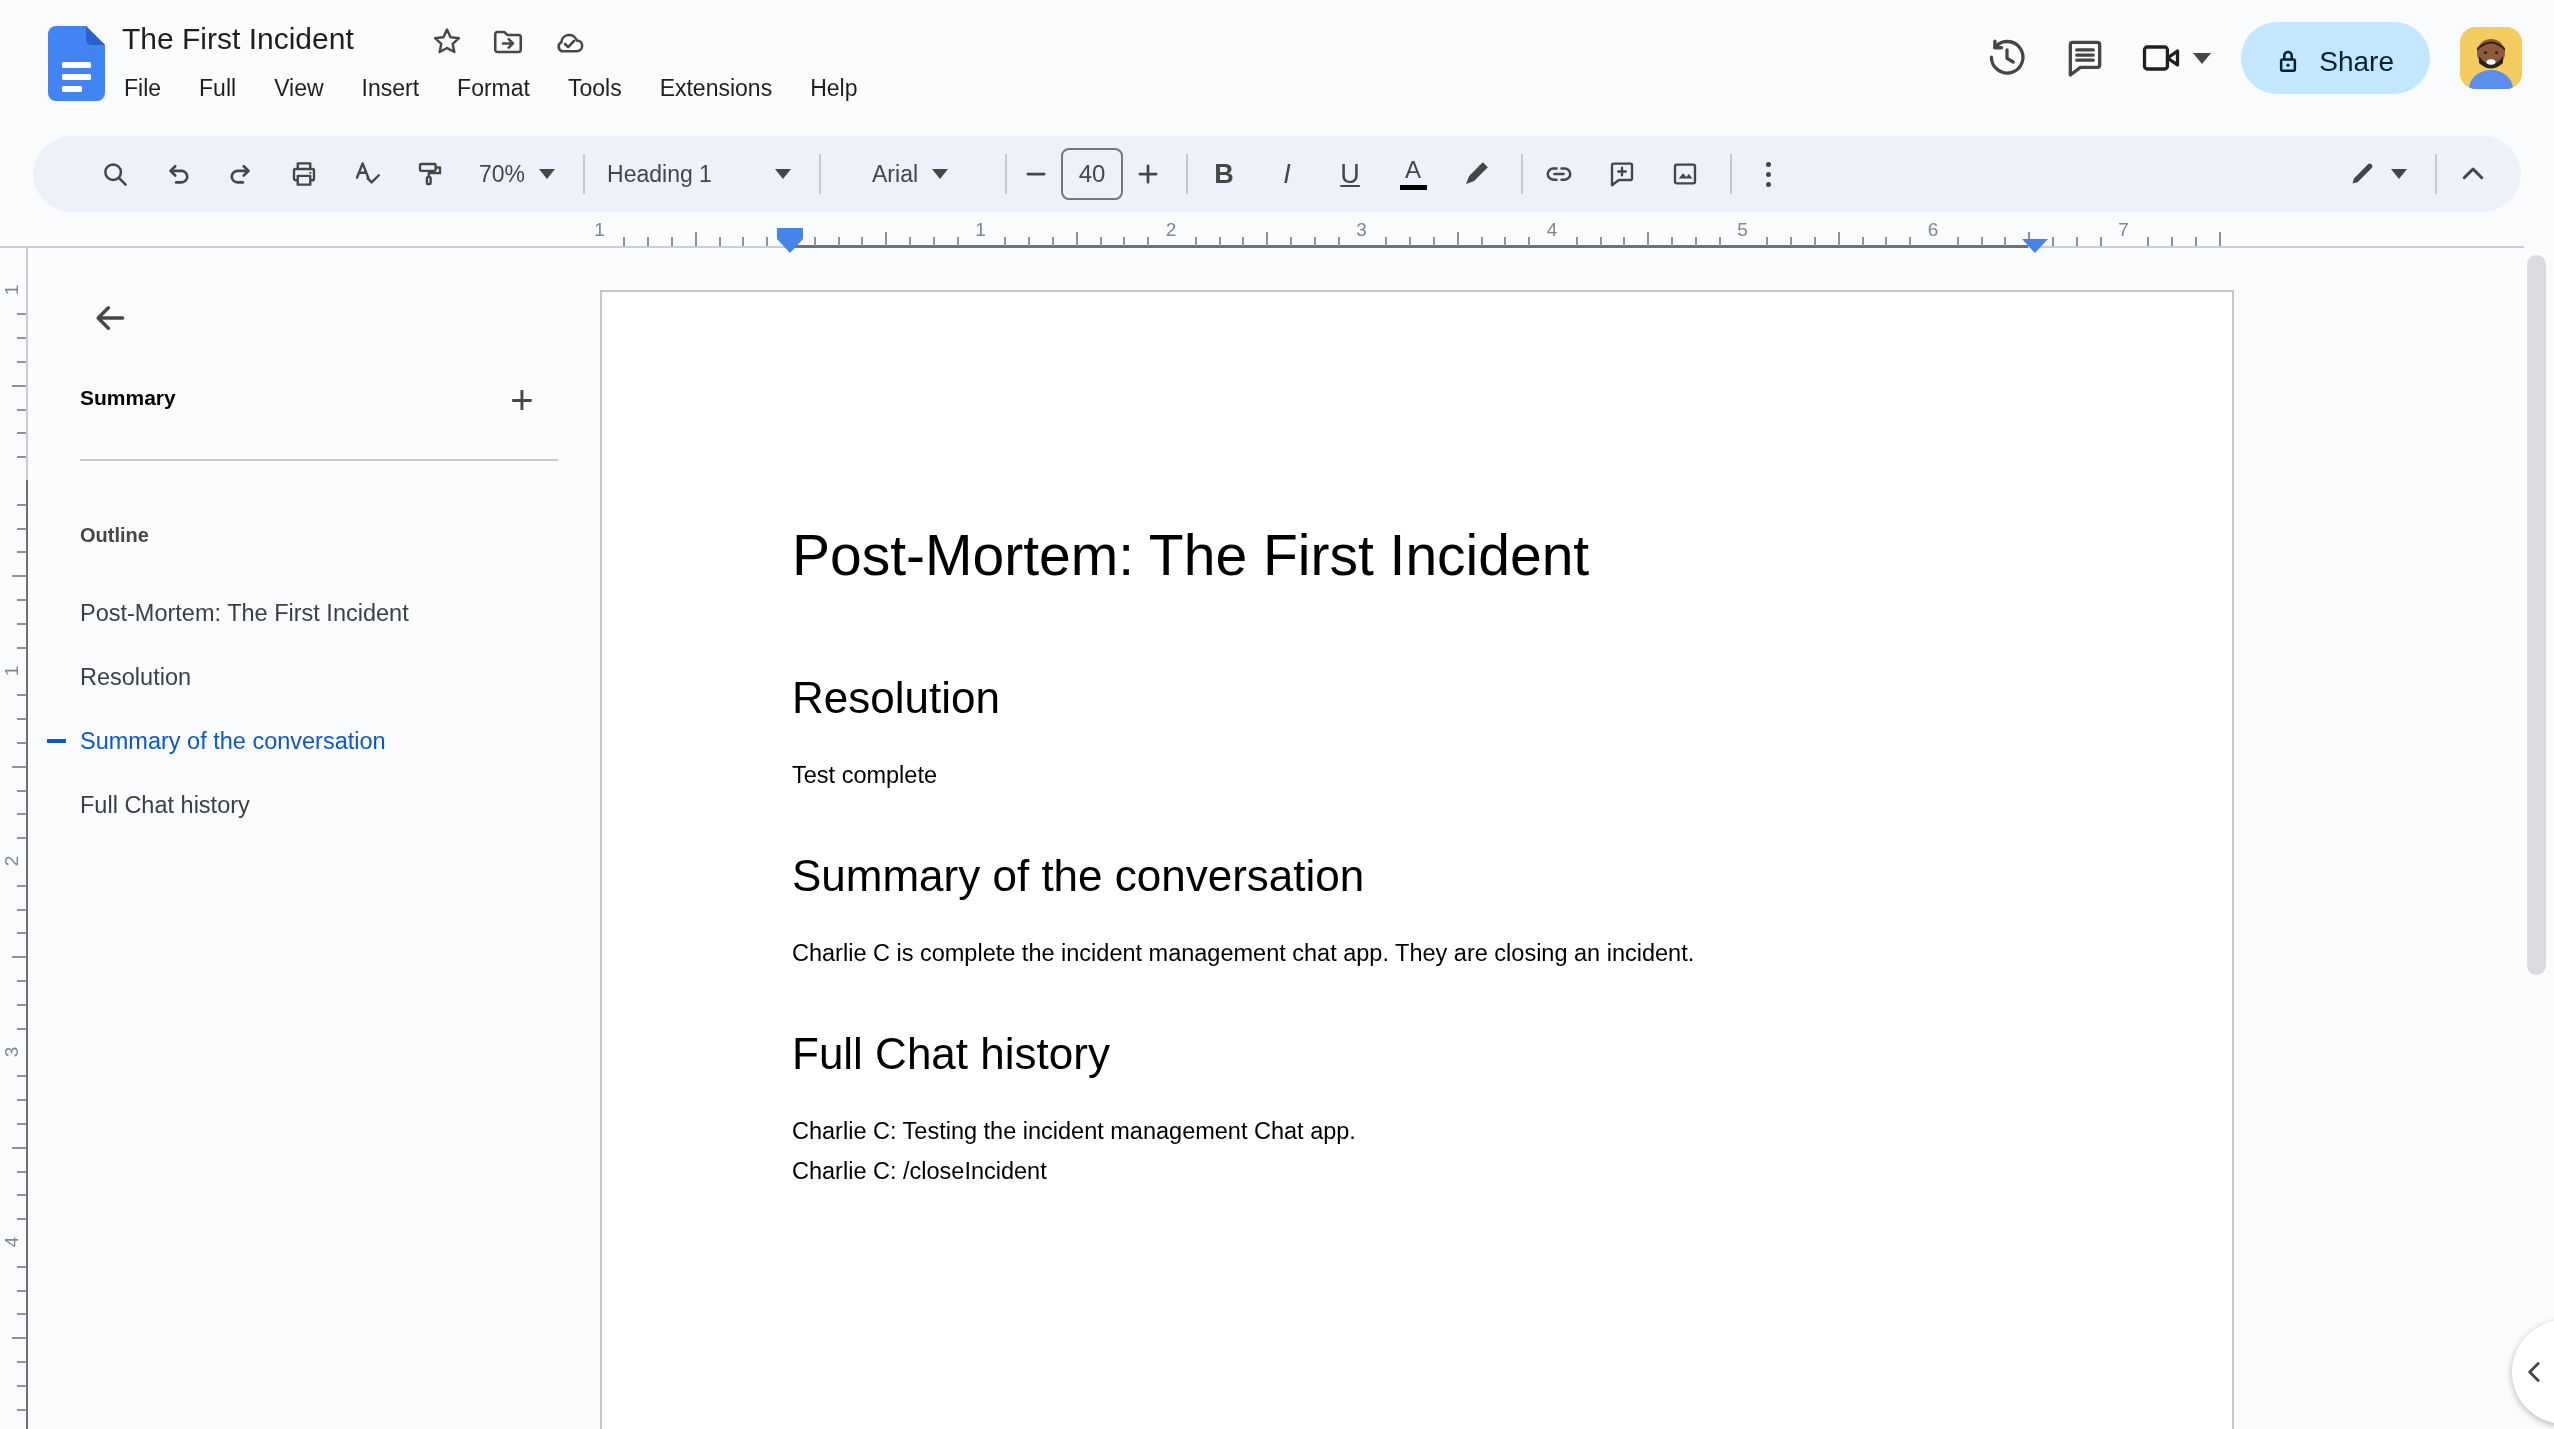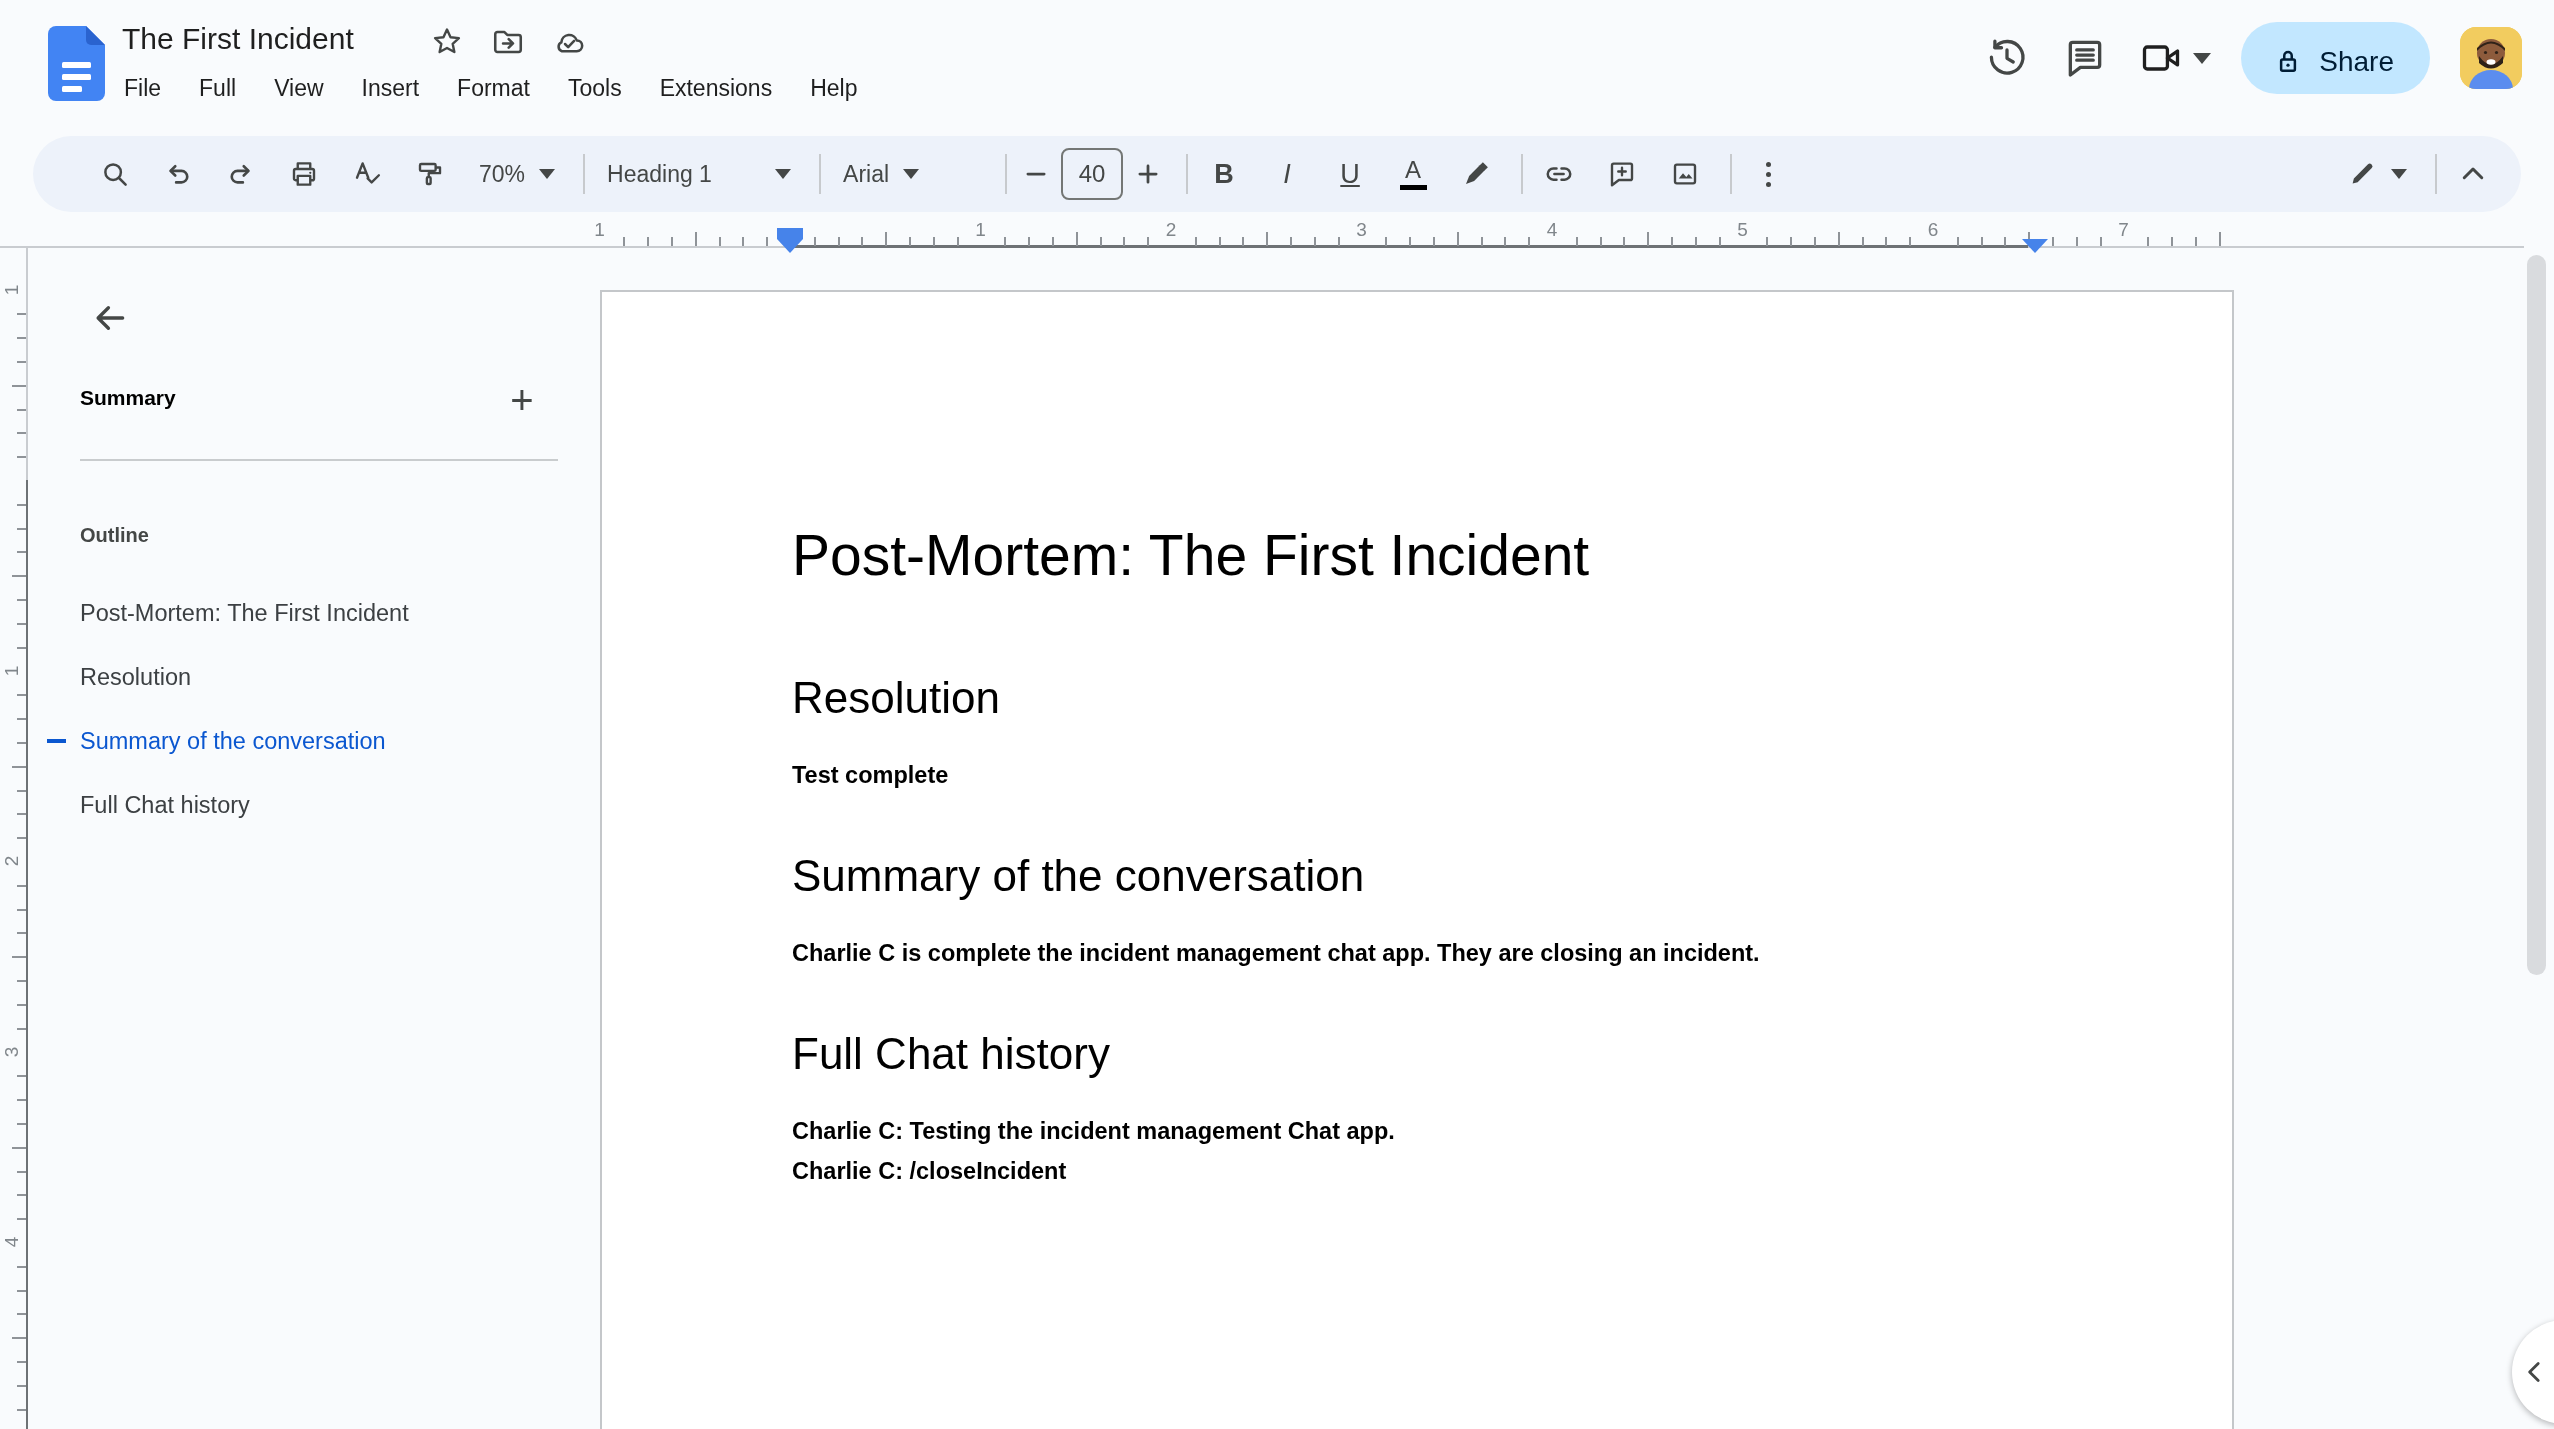--- a/index.html
+++ b/index.html
@@ -66,21 +66,21 @@
   .outline-item { position:relative; height:64px; display:flex; align-items:center; font-size:23.5px; font-weight:500; color:#3c4043; cursor:pointer; }
   .outline-item.active { color:#0b57d0; }
   .outline-item.active::before { content:""; position:absolute; left:-33px; top:50%; margin-top:-2px; width:19px; height:4px; background:#0b57d0; }
 
   
   .page { position:absolute; left:600px; top:290px; width:1634px; height:1140px; background:#ffffff; border:2px solid #c4c7ca; border-bottom:none; }
   .doc-content { padding:228px 180px 0 190px; color:#000; }
   .doc-title-text { font-size:57px; line-height:70px; font-weight:400; }
   .doc-section h2 { font-size:44px; line-height:52px; font-weight:400; margin-top:55px; }
   .sections .doc-section:first-child h2 { margin-top:82px; }
-  .doc-section p { font-size:23.5px; line-height:40px; margin-top:31px;font-weight:bold; }
+  .doc-section p { font-size:23.5px; line-height:40px; margin-top:31px; }
   .doc-section p + p { margin-top:0; }
 
   
   .vscrollbar { position:absolute; left:2527px; top:255px; width:19px; height:720px; border-radius:10px; background:#d9dbde; }
   .collapse-fab { position:absolute; left:2512px; top:1320px; width:104px; height:104px; border-radius:50%; background:#fff;
     box-shadow:0 2px 6px rgba(0,0,0,.28); display:flex; align-items:center; justify-content:center; }
   .collapse-fab svg { width:30px; height:30px; color:#444746; margin-right:58px; }
 </style>
 </head>
 <body>
@@ -207,21 +207,21 @@
   <div class="tb-drop">
     <span class="tb-text">70%</span>
     <span class="caret"></span>
   </div>
   <span class="tb-divider"></span>
   <div class="tb-drop" style="min-width:200px; justify-content:space-between;">
     <span class="tb-text">Heading 1</span>
     <span class="caret"></span>
   </div>
   <span class="tb-divider"></span>
-  <div class="tb-drop" style="min-width:150px; justify-content:flex-start;">
+  <div class="tb-drop" style="min-width:150px; justify-content:center;">
     <span class="tb-text">Arial</span>
     <span class="caret"></span>
   </div>
   <span class="tb-divider"></span>
   <div class="tb-btn" style="min-width:30px; margin-right:0;">
     <svg class="tb-ic" viewBox="0 0 24 24" stroke="currentColor" stroke-width="2.2" stroke-linecap="round">
         <path d="M5.5 12 h13"></path>
       </svg>
   </div>
   <div class="fontsize-box">40</div>

